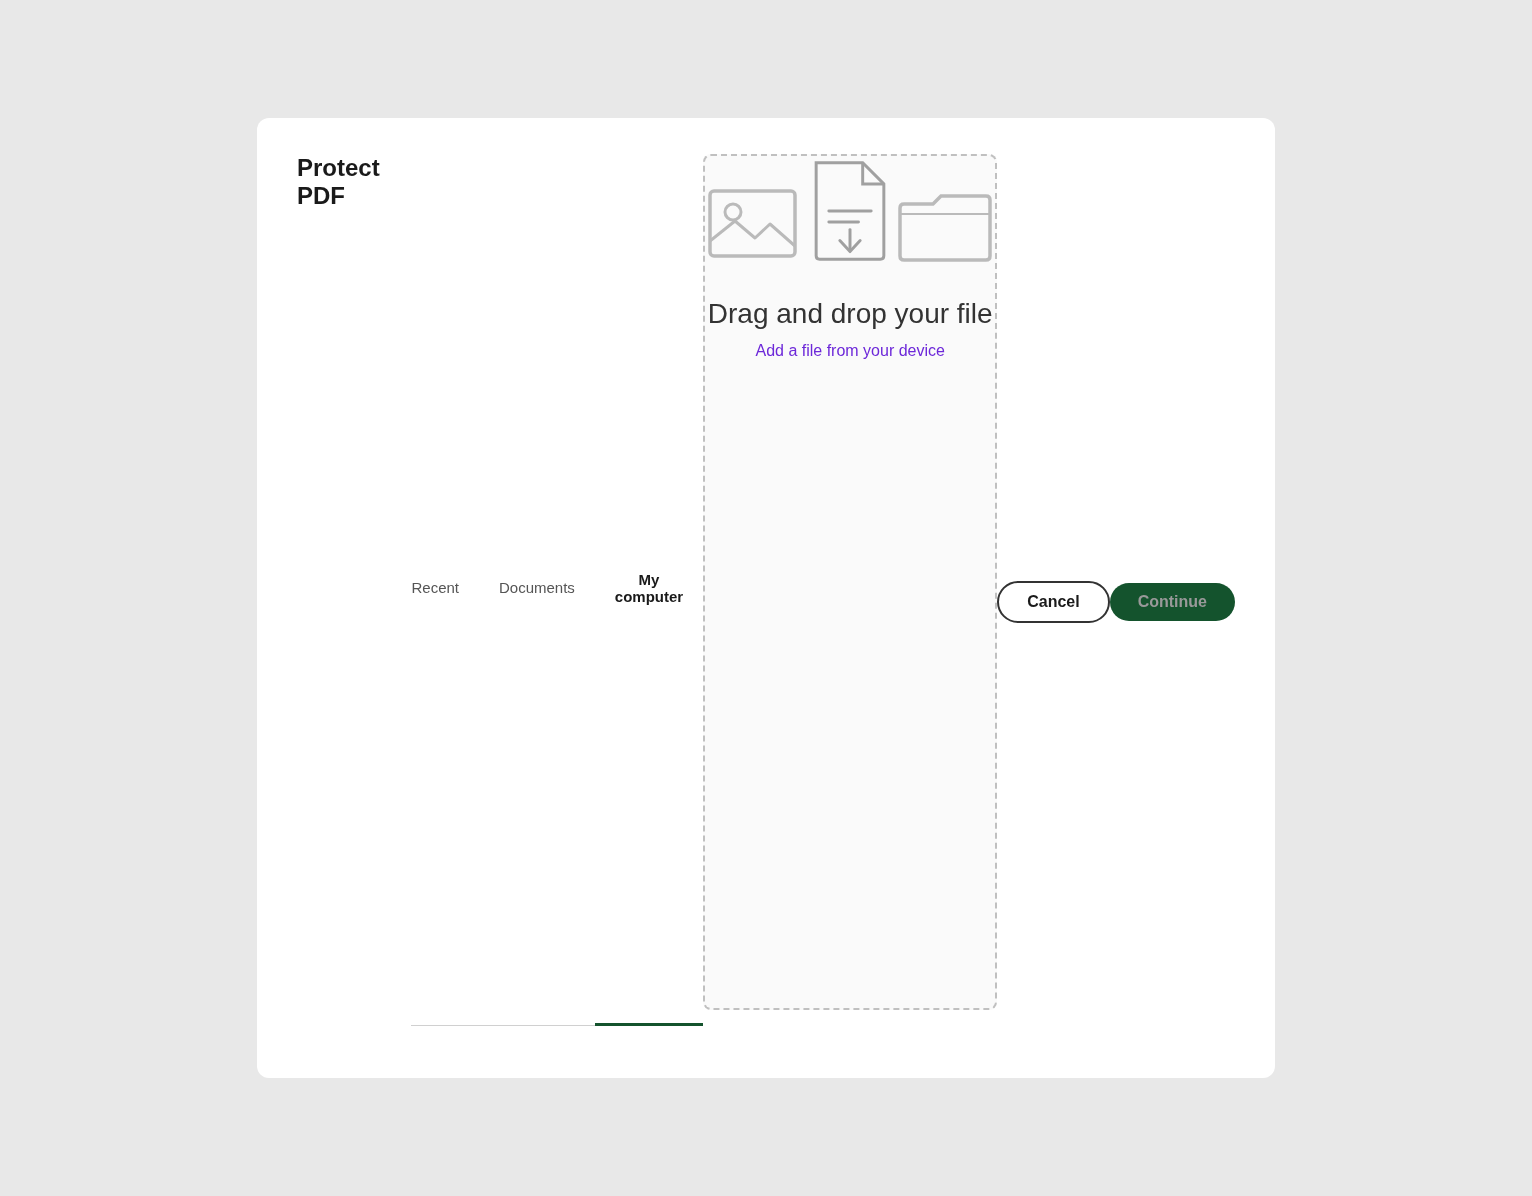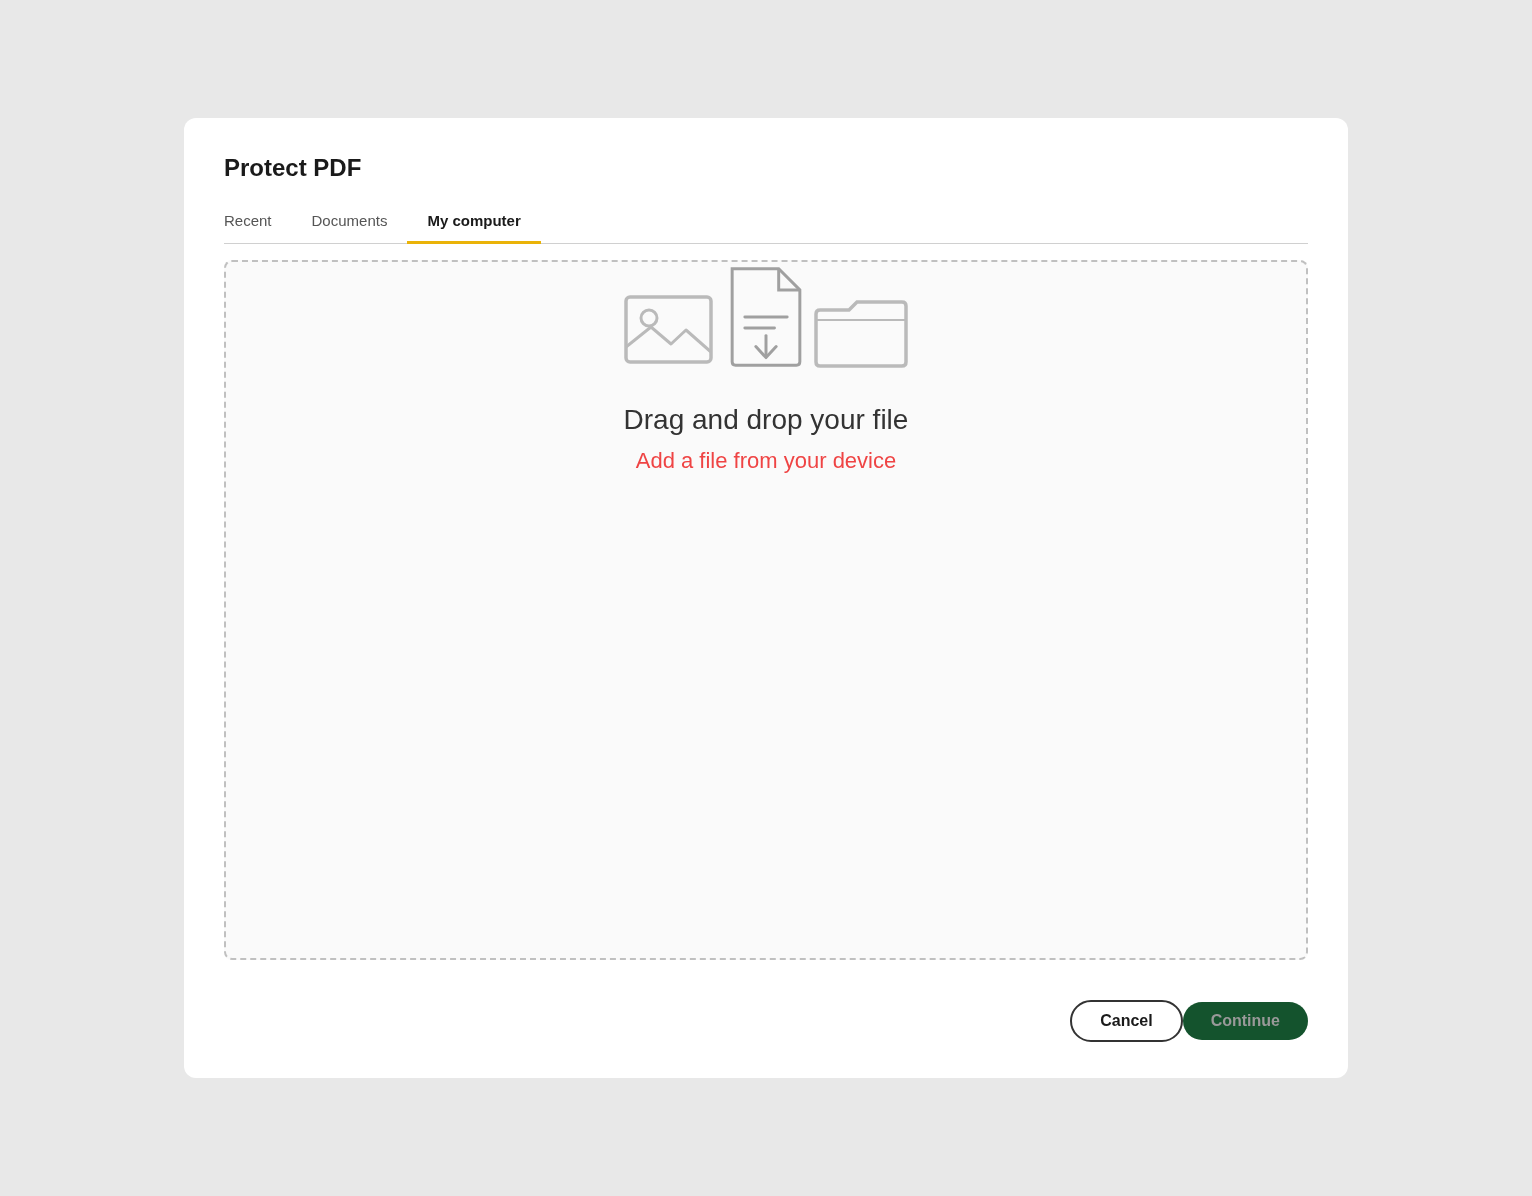--- a/index.html
+++ b/index.html
@@ -13,25 +13,24 @@
       display: flex;
       align-items: center;
       justify-content: center;
       min-height: 100vh;
       font-family: -apple-system, BlinkMacSystemFont, 'Segoe UI', Helvetica, Arial, sans-serif;
     }
 
     .dialog {
       background: #ffffff;
       border-radius: 12px;
-      width: 1164px;
+      width: 1018px;
       min-height: 960px;
       padding: 36px 40px 36px 40px;
       display: flex;
-      flex-direction: column;
       position: relative;
     }
 
     .dialog-title {
       font-size: 24px;
       font-weight: 700;
       color: #1a1a1a;
       margin-bottom: 20px;
     }
 
@@ -56,21 +55,21 @@
       font-family: inherit;
     }
 
     .tab:first-child {
       padding-left: 0;
     }
 
     .tab.active {
       color: #1a1a1a;
       font-weight: 600;
-      border-bottom: 3px solid #eab308;
+      border-bottom: 3px solid #14532d;
     }
 
     .drop-zone {
       flex: 1;
       border: 2px dashed #c0c0c0;
       border-radius: 8px;
       display: flex;
       flex-direction: column;
       align-items: center;
       justify-content: flex-start;
@@ -109,22 +108,22 @@
     }
 
     .drop-zone-text {
       font-size: 28px;
       color: #333;
       font-weight: 400;
       margin-bottom: 12px;
     }
 
     .drop-zone-link {
-      font-size: 22px;
-      color: #ef4444;
+      font-size: 16px;
+      color: #6d28d9;
       cursor: pointer;
       text-decoration: none;
     }
 
     .dialog-footer {
       display: flex;
       justify-content: flex-end;
       gap: 0;
       align-items: center;
       padding-top: 8px;

